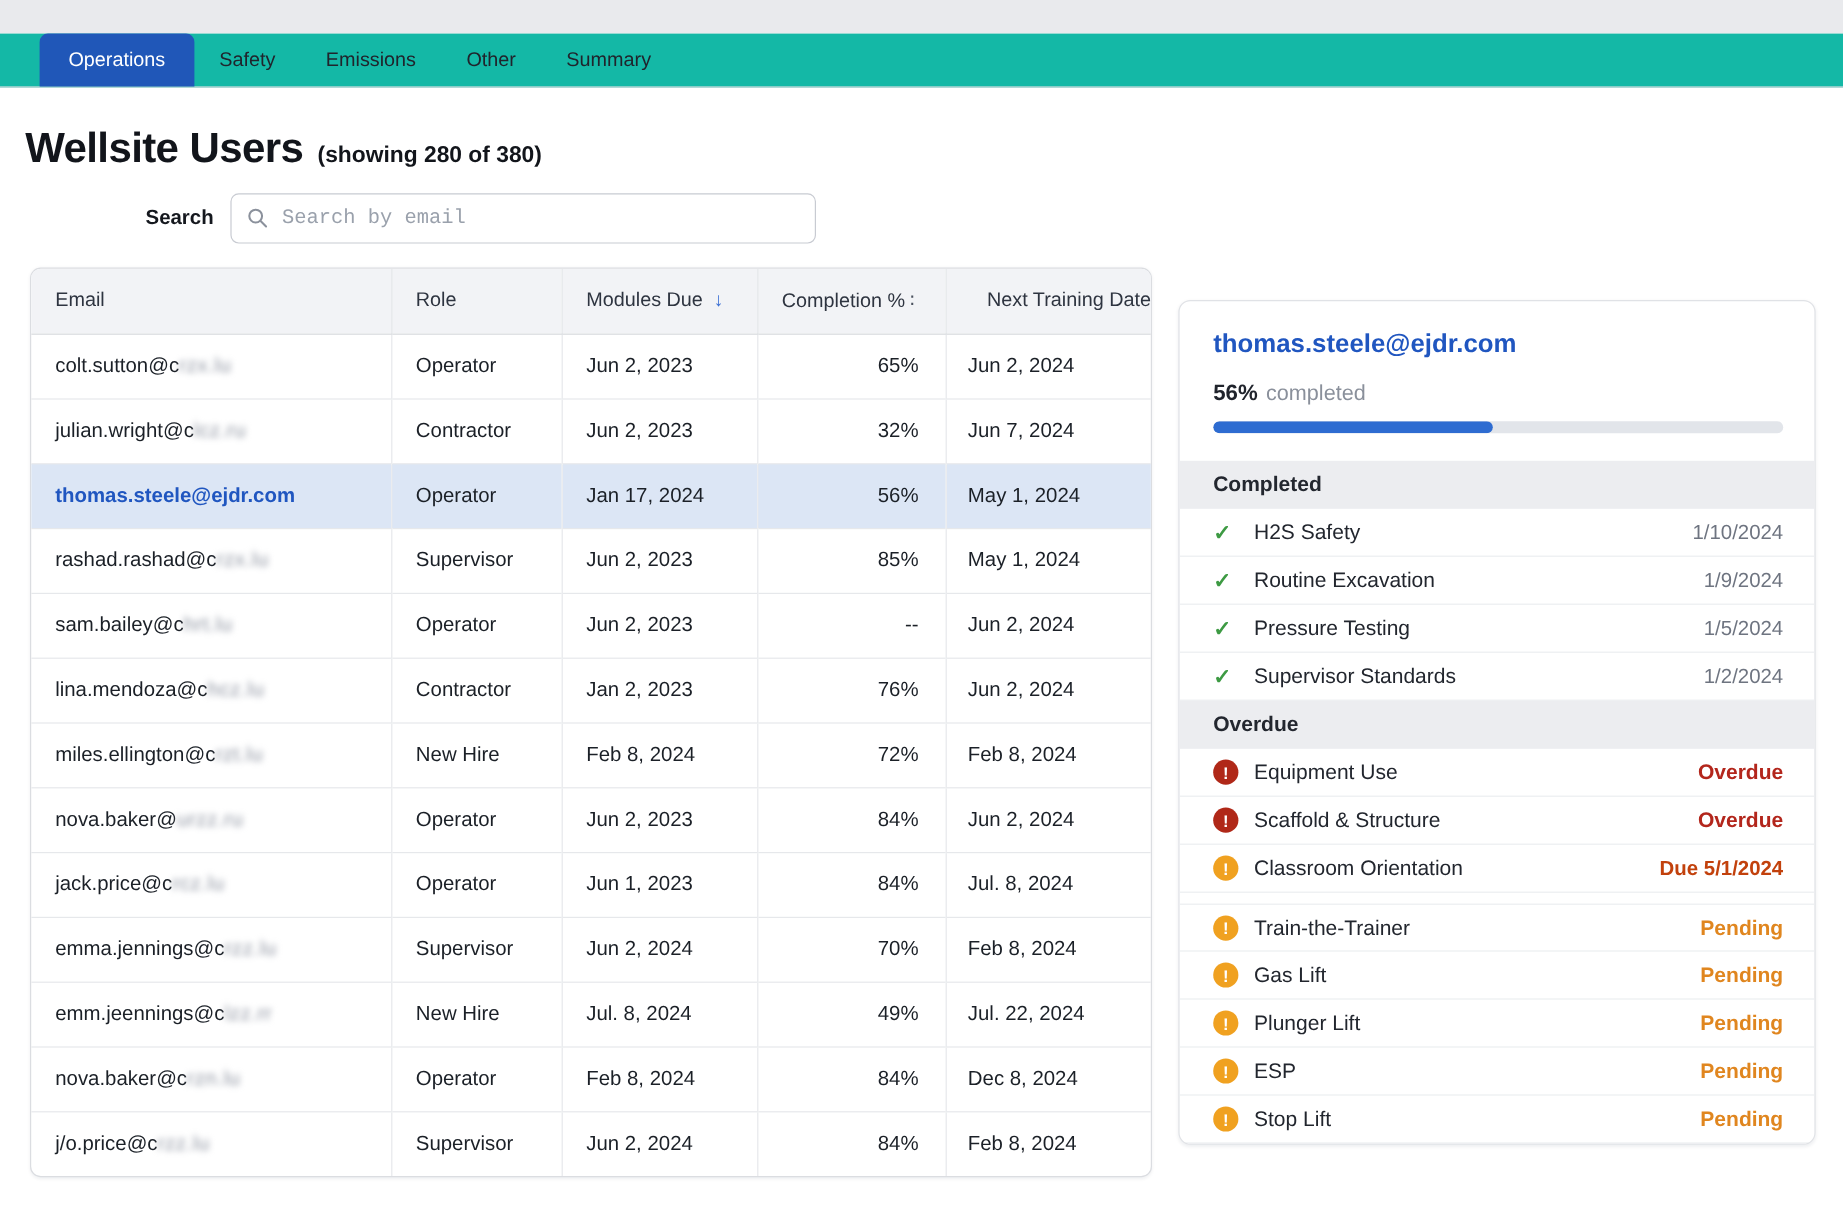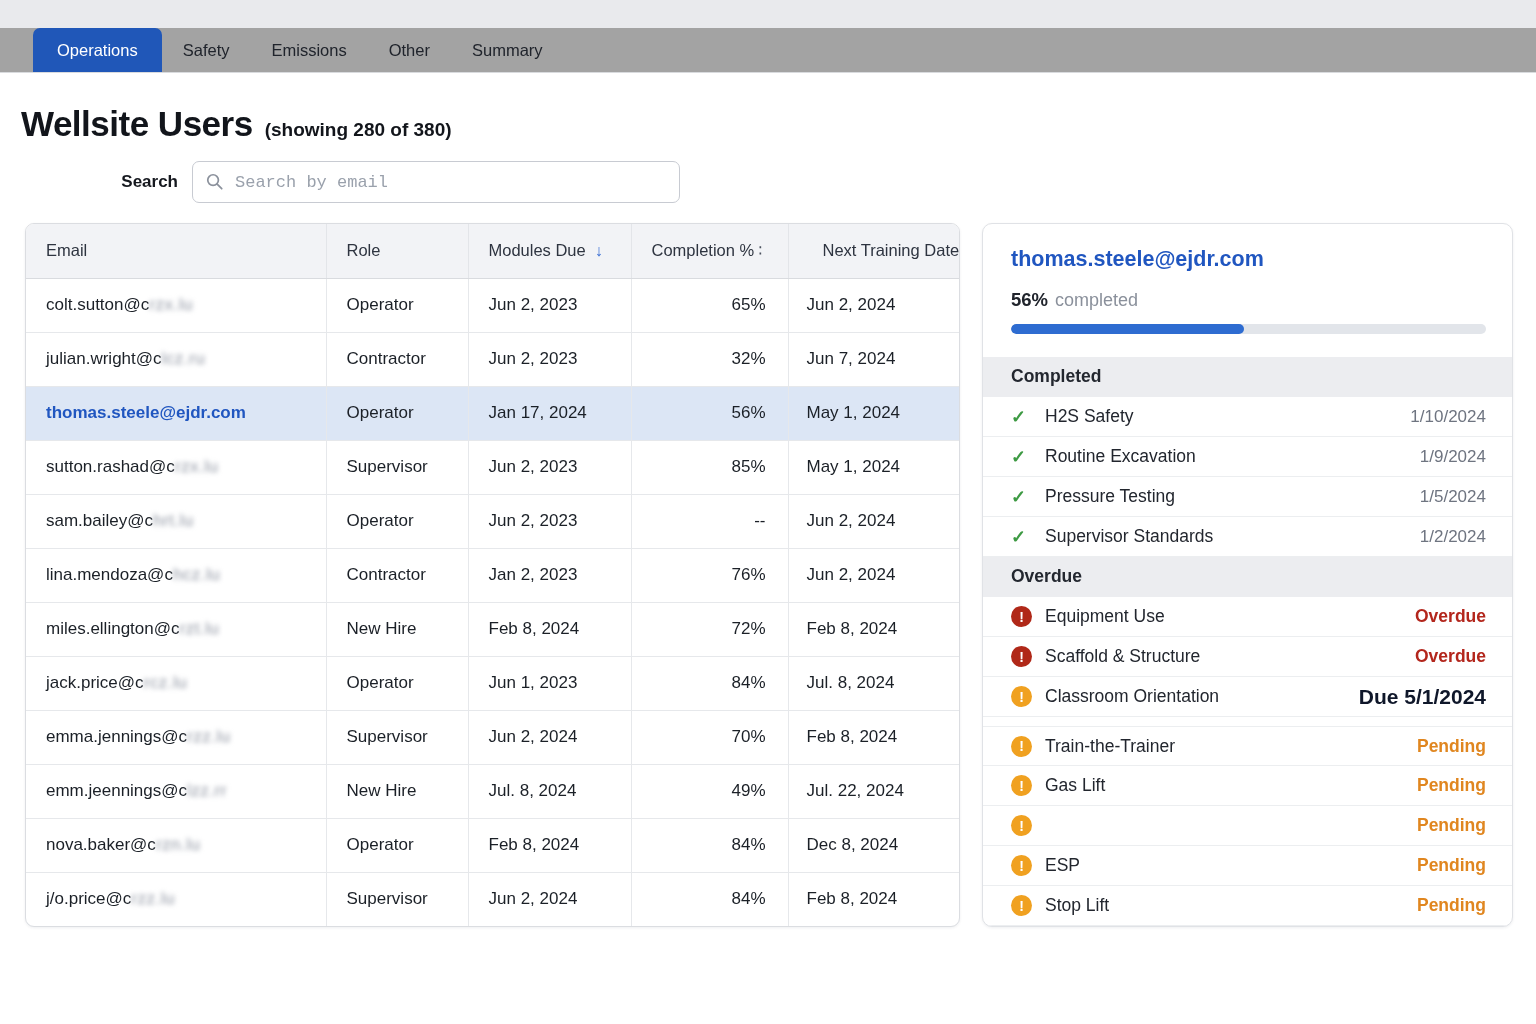--- a/index.html
+++ b/index.html
@@ -4,21 +4,21 @@
 <style>
   * { box-sizing: border-box; margin: 0; padding: 0; }
   html,body { width:1536px; height:1024px; overflow:hidden; }
   body {
     font-family: "Liberation Sans", sans-serif;
     background:#ffffff; color:#1c2028;
   }
   .topstrip { height:28px; background:#e9eaed; }
   .tabbar {
     height:45px; display:flex; align-items:stretch;
-    padding-left:33px; background:#a3a3a3;
+    padding-left:33px; background:#14b8a6;
     border-bottom:1px solid #d9dbde;
   }
   .tab {
     display:flex; align-items:center; padding:16px 21px;
     font-size:16.5px; color:#20242c; cursor:pointer; white-space:nowrap;
   }
   .tab.active {
     background:#2057b8; color:#ffffff; border-radius:7px 7px 0 0;
     padding:0 24px;
   }
@@ -84,21 +84,21 @@
   .icon-check { color:#3d9a43; font-weight:700; font-size:18px; width:24px; flex:0 0 24px; }
   .badge {
     width:21px; height:21px; border-radius:50%; color:#fff; font-weight:700; font-size:14px;
     display:flex; align-items:center; justify-content:center; flex:0 0 21px; margin-right:3px;
   }
   .badge.red { background:#b02818; }
   .badge.orange { background:#f0a120; }
   .item .name { margin-left:10px; flex:1; }
   .item .value { margin-left:auto; font-size:17px; color:#6e7480; }
   .item .value.overdue { color:#b3261c; font-weight:700; font-size:17.5px; }
-  .item .value.due { color:#0f172a; font-weight:700; font-size:21px; }
+  .item .value.due { color:#c2410c; font-weight:700; font-size:17px; }
   .item .value.pending { color:#e0861f; font-weight:700; font-size:17.5px; }
   .panel-footer { display:flex; justify-content:flex-end; align-items:center; padding:12px 26px 14px; }
   .footer-link { color:#1b5ed2; font-size:18.5px; font-weight:600; text-decoration:none; cursor:pointer; }
   .chev { color:#1b5ed2; margin-left:9px; font-size:20px; font-weight:400; }
 </style>
 </head>
 <body>
 
 <div class="topstrip"></div>
 
@@ -162,21 +162,21 @@
           <td>Jun 7, 2024</td>
         </tr>
         <tr class="selected">
           <td><span class="email-user">thomas.steele@ejdr.com</span><span class="redacted"></span></td>
           <td>Operator</td>
           <td>Jan 17, 2024</td>
           <td class="td-pct">56%</td>
           <td>May 1, 2024</td>
         </tr>
         <tr>
-          <td><span class="email-user">sutton.rashad@c</span><span class="redacted">rzx.lu</span></td>
+          <td><span class="email-user">rashad.rashad@c</span><span class="redacted">rzx.lu</span></td>
           <td>Supervisor</td>
           <td>Jun 2, 2023</td>
           <td class="td-pct">85%</td>
           <td>May 1, 2024</td>
         </tr>
         <tr>
           <td><span class="email-user">sam.bailey@c</span><span class="redacted">hrt.lu</span></td>
           <td>Operator</td>
           <td>Jun 2, 2023</td>
           <td class="td-pct">--</td>
@@ -188,20 +188,27 @@
           <td>Jan 2, 2023</td>
           <td class="td-pct">76%</td>
           <td>Jun 2, 2024</td>
         </tr>
         <tr>
           <td><span class="email-user">miles.ellington@c</span><span class="redacted">rzt.lu</span></td>
           <td>New Hire</td>
           <td>Feb 8, 2024</td>
           <td class="td-pct">72%</td>
           <td>Feb 8, 2024</td>
+        </tr>
+        <tr>
+          <td><span class="email-user">nova.baker@</span><span class="redacted">urzz.ru</span></td>
+          <td>Operator</td>
+          <td>Jun 2, 2023</td>
+          <td class="td-pct">84%</td>
+          <td>Jun 2, 2024</td>
         </tr>
         <tr>
           <td><span class="email-user">jack.price@c</span><span class="redacted">rcz.lu</span></td>
           <td>Operator</td>
           <td>Jun 1, 2023</td>
           <td class="td-pct">84%</td>
           <td>Jul. 8, 2024</td>
         </tr>
         <tr>
           <td><span class="email-user">emma.jennings@c</span><span class="redacted">rzz.lu</span></td>
@@ -289,20 +296,21 @@
       <span class="name">Train-the-Trainer</span>
       <span class="value pending">Pending</span>
     </div>
     <div class="item">
       <span class="badge orange">!</span>
       <span class="name">Gas Lift</span>
       <span class="value pending">Pending</span>
     </div>
     <div class="item">
       <span class="badge orange">!</span>
+      <span class="name">Plunger Lift</span>
       <span class="value pending">Pending</span>
     </div>
     <div class="item">
       <span class="badge orange">!</span>
       <span class="name">ESP</span>
       <span class="value pending">Pending</span>
     </div>
     <div class="item">
       <span class="badge orange">!</span>
       <span class="name">Stop Lift</span>

